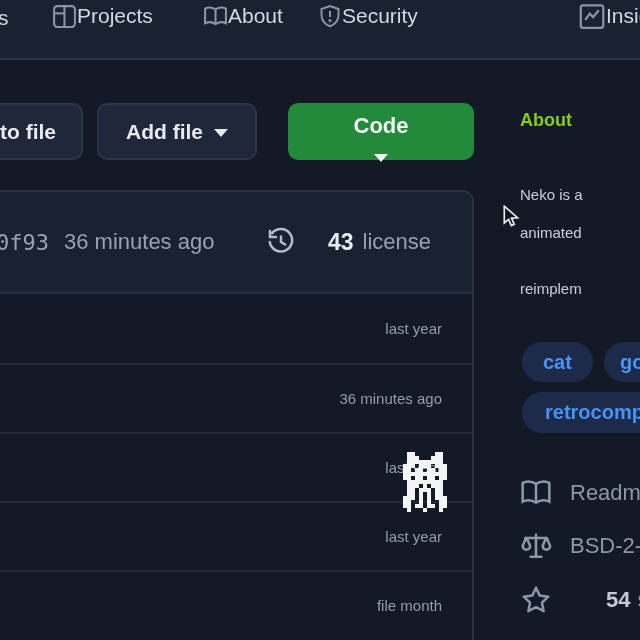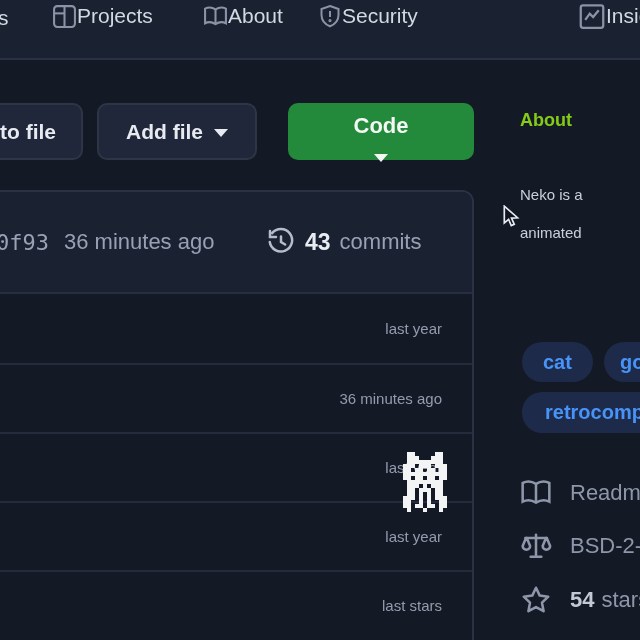--- a/index.html
+++ b/index.html
@@ -27,38 +27,38 @@
   .filebox{position:absolute;left:-40px;top:190px;width:514px;height:560px;box-sizing:border-box;
            border:2px solid #2b3246;border-radius:12px;}
   .commitbar{position:absolute;left:0;top:0;width:100%;height:102px;box-sizing:border-box;
              background:#1a2131;border-bottom:2px solid #272e42;border-radius:10px 10px 0 0;
              display:flex;align-items:center;}
   .hash{position:absolute;left:34px;font-family:"DejaVu Sans Mono",monospace;
         font-size:22px;color:#9aa3b5;}
   .reltime{position:absolute;left:102px;font-size:22px;color:#98a1b3;}
   .commits{position:absolute;left:304px;display:flex;align-items:center;gap:9px;cursor:pointer;}
   .commits svg{color:#b6bdca;}
-  .commits .num{font-size:23px;font-weight:700;color:#e9edf3;}
+  .commits .num{font-size:23px;font-weight:700;color:#e9edf3;margin-left:23px;}
   .commits .lbl{font-size:22px;color:#98a1b3;}
   .rows{position:absolute;left:0;top:102px;width:100%;}
   .frow{height:69px;box-sizing:border-box;display:flex;align-items:center;
         justify-content:flex-end;padding-right:30px;cursor:pointer;}
   .frow + .frow{border-top:2px solid #232b3d;}
   .frow .date{font-size:15px;color:#939cae;white-space:nowrap;}
   
   .about-title{position:absolute;left:520px;top:110px;font-size:18px;font-weight:700;color:#84cc16;text-align:center;}
   .desc-line{position:absolute;left:520px;font-size:15px;color:#c9d0db;white-space:nowrap;}
   .pill{position:absolute;height:40px;box-sizing:border-box;border-radius:20px;
         background:var(--tag-bg,#1e2a4a);color:var(--tag-blue,#4793f7);
         font-size:20px;font-weight:600;display:flex;align-items:center;
         padding:8px 21px;white-space:nowrap;cursor:pointer;}
   .meta-row{position:absolute;left:520px;display:flex;align-items:center;gap:18px;
             color:#8e97a9;font-size:22px;cursor:pointer;white-space:nowrap;}
   .meta-row svg{color:#8e97a9;flex:0 0 auto;}
-  .meta-row .b{font-weight:700;color:#c3cad6;margin-right:7px;}
+  .meta-row .b{font-weight:700;color:#c3cad6;margin-right:7px;margin-left:36px;}
   
   #neko{position:absolute;left:403px;top:452px;width:44px;height:60px;z-index:6;}
   .cursor{position:absolute;left:503px;top:205px;z-index:7;}
 </style>
 </head>
 <body>
 
 <div class="stage">
 
   <div class="nav">
@@ -121,45 +121,46 @@
     <div class="commitbar">
       <span class="hash">0f93</span>
       <span class="reltime">36 minutes ago</span>
       <span class="commits">
         <svg width="30" height="30" viewBox="0 0 24 24" fill="none" stroke="currentColor" stroke-width="2" stroke-linecap="round">
           <path d="M4.9 4.9 A9 9 0 1 1 3 12"></path>
           <polyline points="3.2,3.2 3.2,8 8,8" fill="none"></polyline>
           <polyline points="12,7.5 12,12 15.3,14"></polyline>
         </svg>
         <span class="num">43</span>
-        <span class="lbl">commits</span>
+        <span class="lbl">license</span>
       </span>
     </div>
     <div class="rows">
       <div class="frow">
         <span class="date">last year</span>
         </div>
       <div class="frow">
         <span class="date">36 minutes ago</span>
         </div>
       <div class="frow">
         <span class="date">last year</span>
         </div>
       <div class="frow">
         <span class="date">last year</span>
         </div>
       <div class="frow">
-        <span class="date">last stars</span>
+        <span class="date">file month</span>
         </div>
     </div>
   </div>
 
   <div class="about-title">About</div>
   <div class="desc-line" style="top:186px">Neko is a</div>
   <div class="desc-line" style="top:224px">animated</div>
+  <div class="desc-line" style="top:280px">reimplem</div>
 
   <div class="pill" style="left:522px;top:342px">
     <span>cat</span>
     </div>
   <div class="pill" style="left:604px;top:342px;width:120px;padding:0 16px">
     <span>go</span>
     </div>
   <div class="pill" style="left:522px;top:392px;height:41px;padding:0 23px">
     <span>retrocomputing</span>
     </div>

